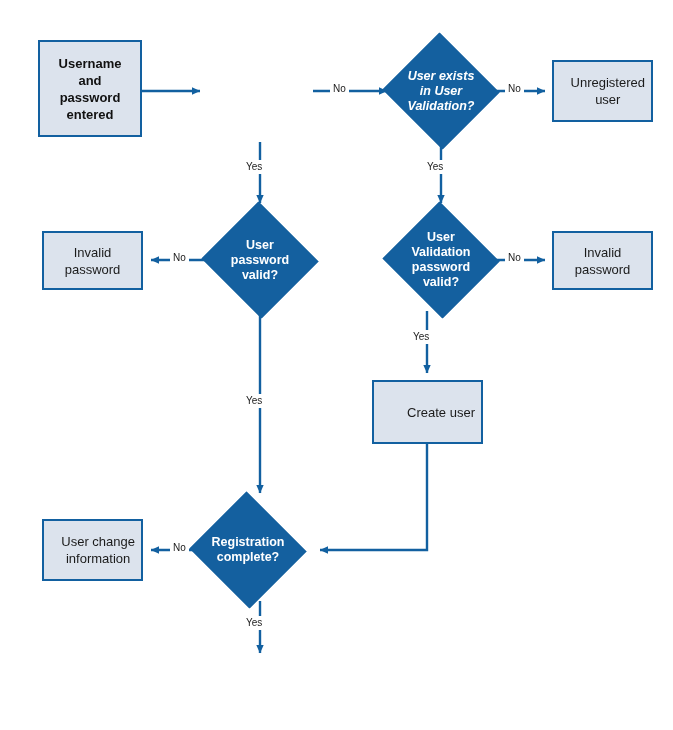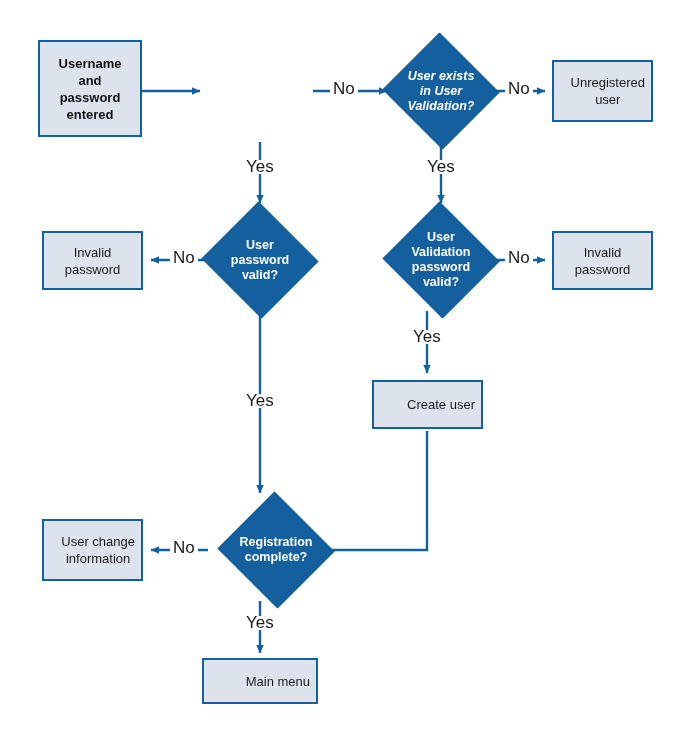--- a/index.html
+++ b/index.html
@@ -78,21 +78,21 @@
     font-size: 12.5px;
     font-weight: bold;
     line-height: 15px;
     white-space: pre-line;
     z-index: 1;
   }
   
   .edge-label {
     position: absolute;
     color: #1b1b1b;
-    font-size: 17px;
+    font-size: 10px;
     line-height: 14px;
     background: #ffffff;
     padding: 0 3px;
     z-index: 4;
     white-space: nowrap;
   }
 </style>
 </head>
 <body>
 
@@ -199,32 +199,29 @@
     <div class="diamond-text">User
 Validation
 password
 valid?</div>
   </div>
 
   <div class="node-box" style="left:552px; top:231px; width:101px; height:59px;">
     <span class="box-text">Invalid password</span>
   </div>
 
-  <div class="node-box" style="left:372px; top:380px; width:111px; height:49px;">
+  <div class="node-box" style="left:372px; top:380px; width:111px; height:64px;">
     <span class="box-text">Create user</span>
   </div>
 
   <div class="node-box" style="left:42px; top:519px; width:101px; height:62px;">
     <span class="box-text">User change
 information</span>
   </div>
 
-  <div class="node-diamond" style="left:216px; top:493px; width:120px; height:114px;">
+  <div class="node-diamond" style="left:188px; top:493px; width:120px; height:114px;">
     <div class="diamond-shape"></div>
     <div class="diamond-text">Registration
 complete?</div>
   </div>
 
-  <div class="node-box" style="left:202px; top:658px; width:116px; height:46px;">
-    <span class="box-text">Main menu</span>
-  </div>
 
 </div>
 
 </body></html>

